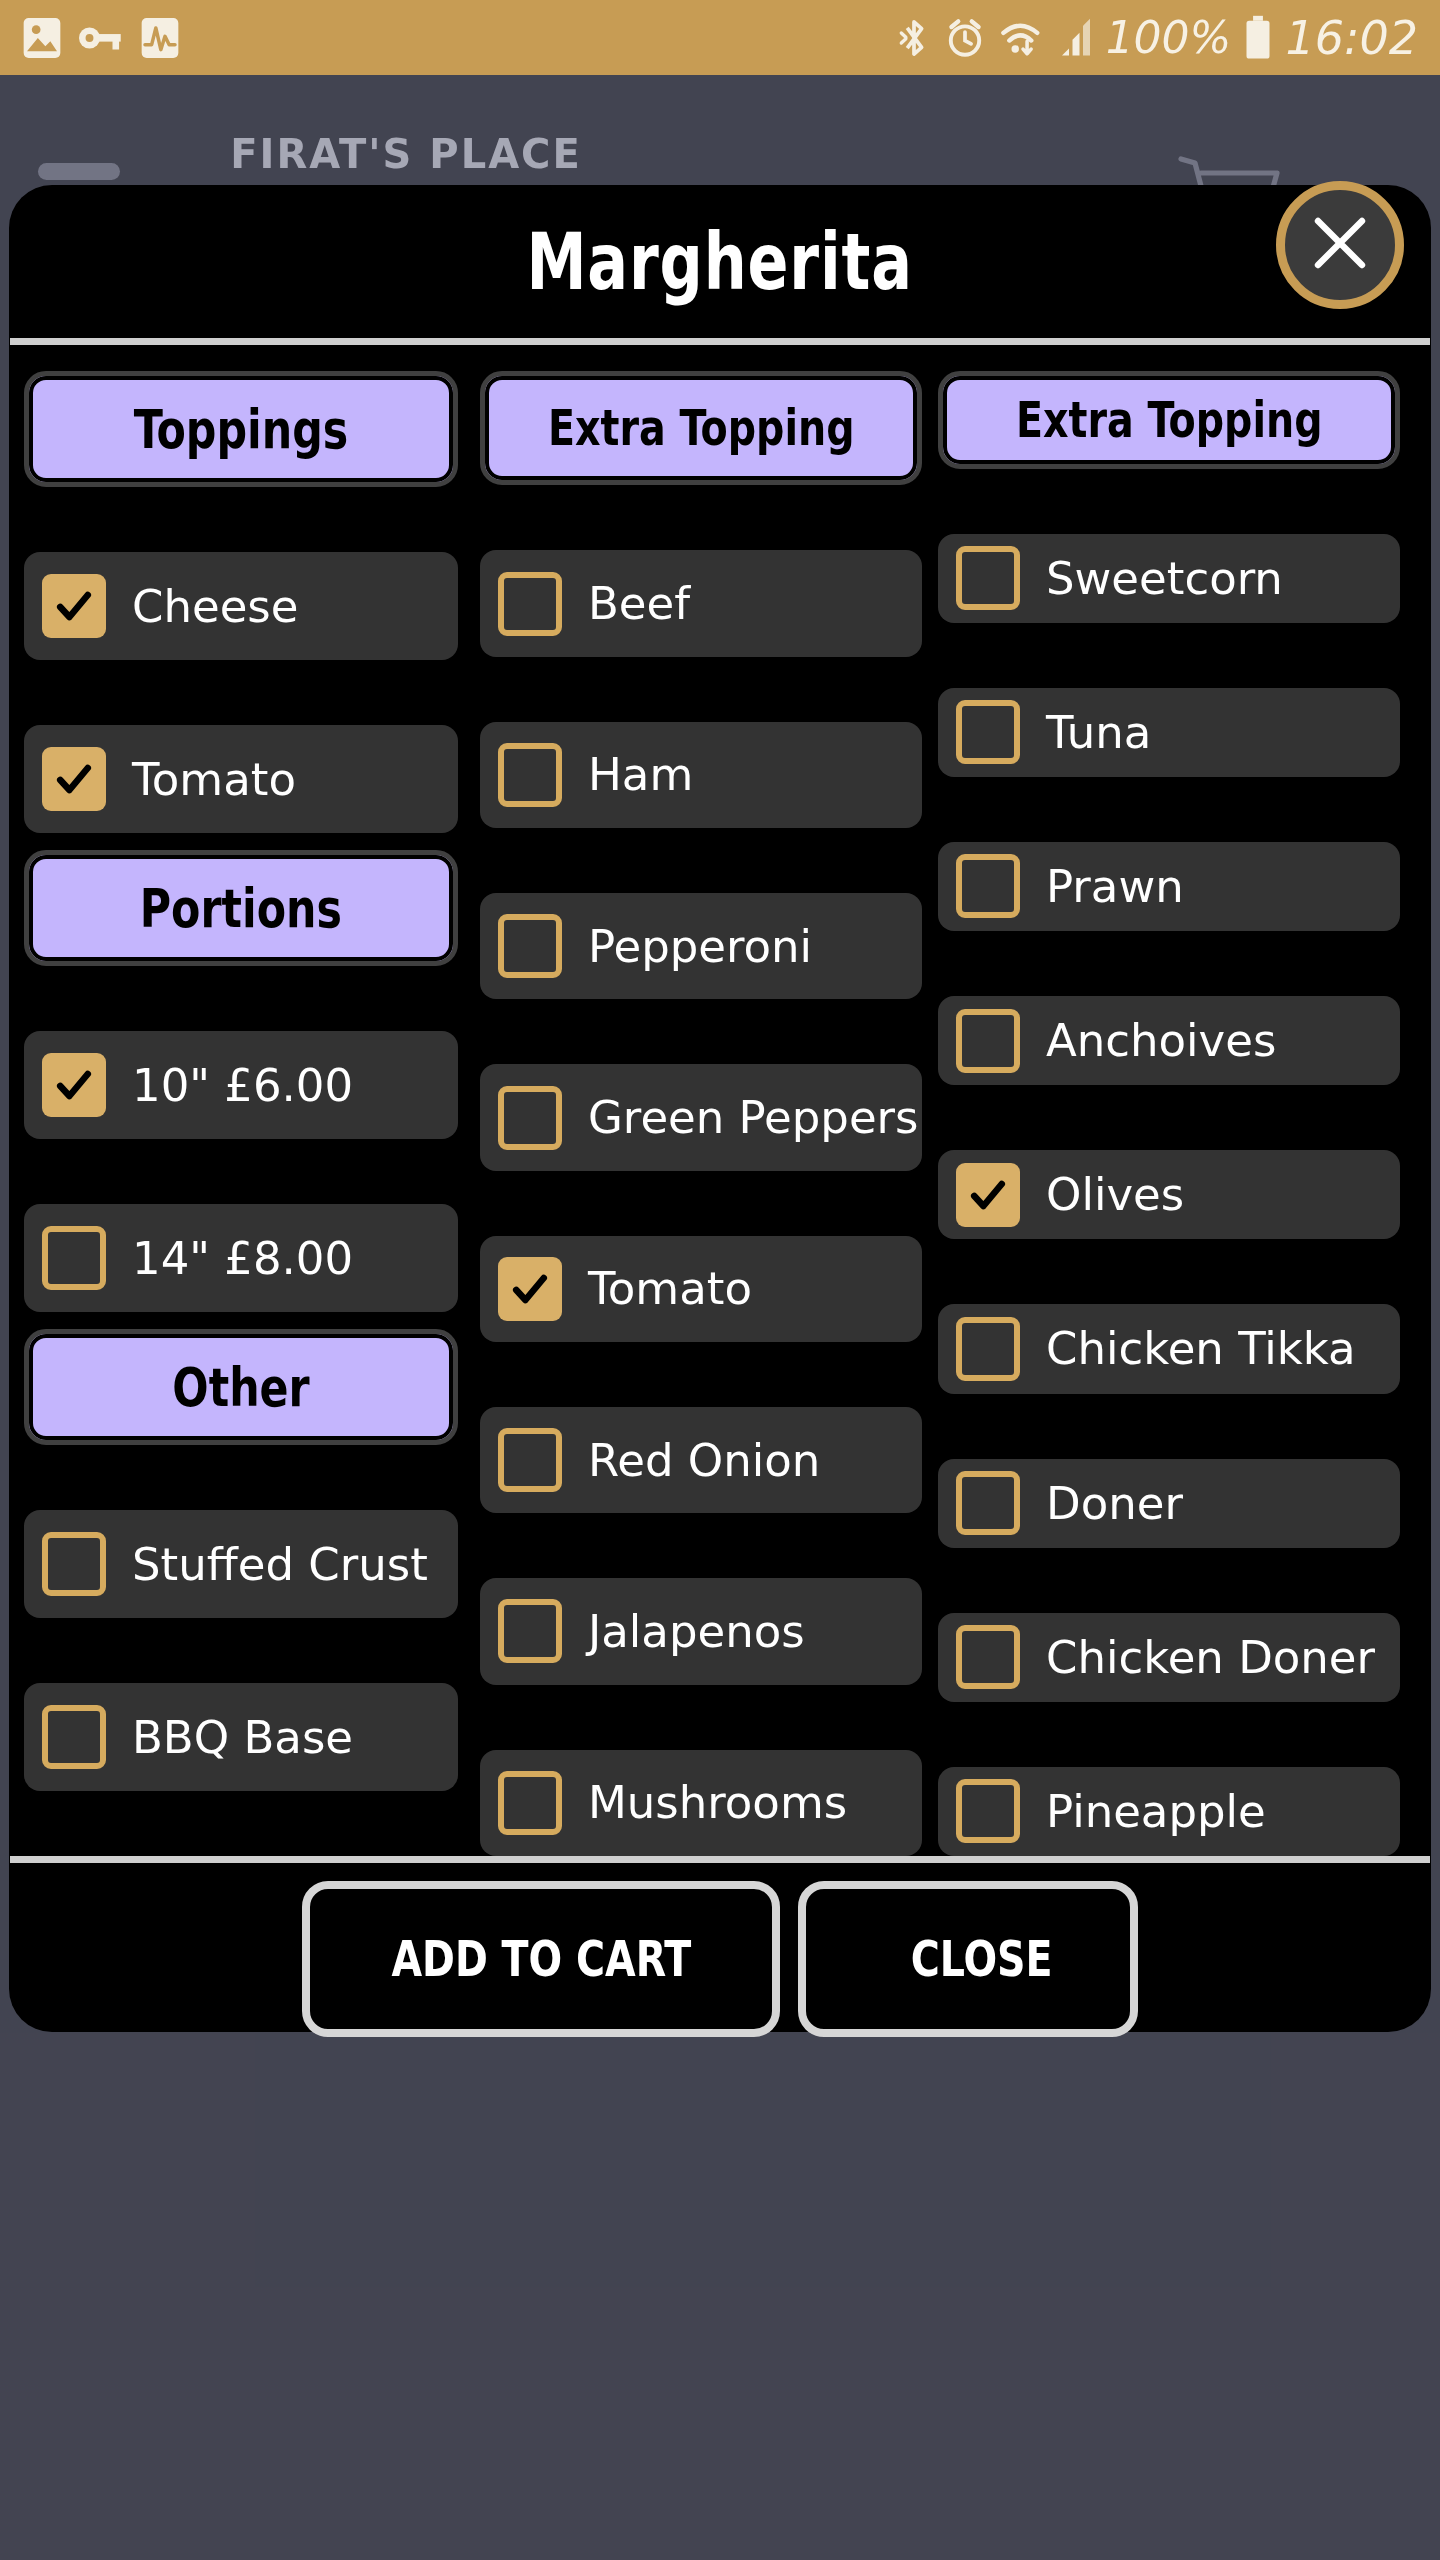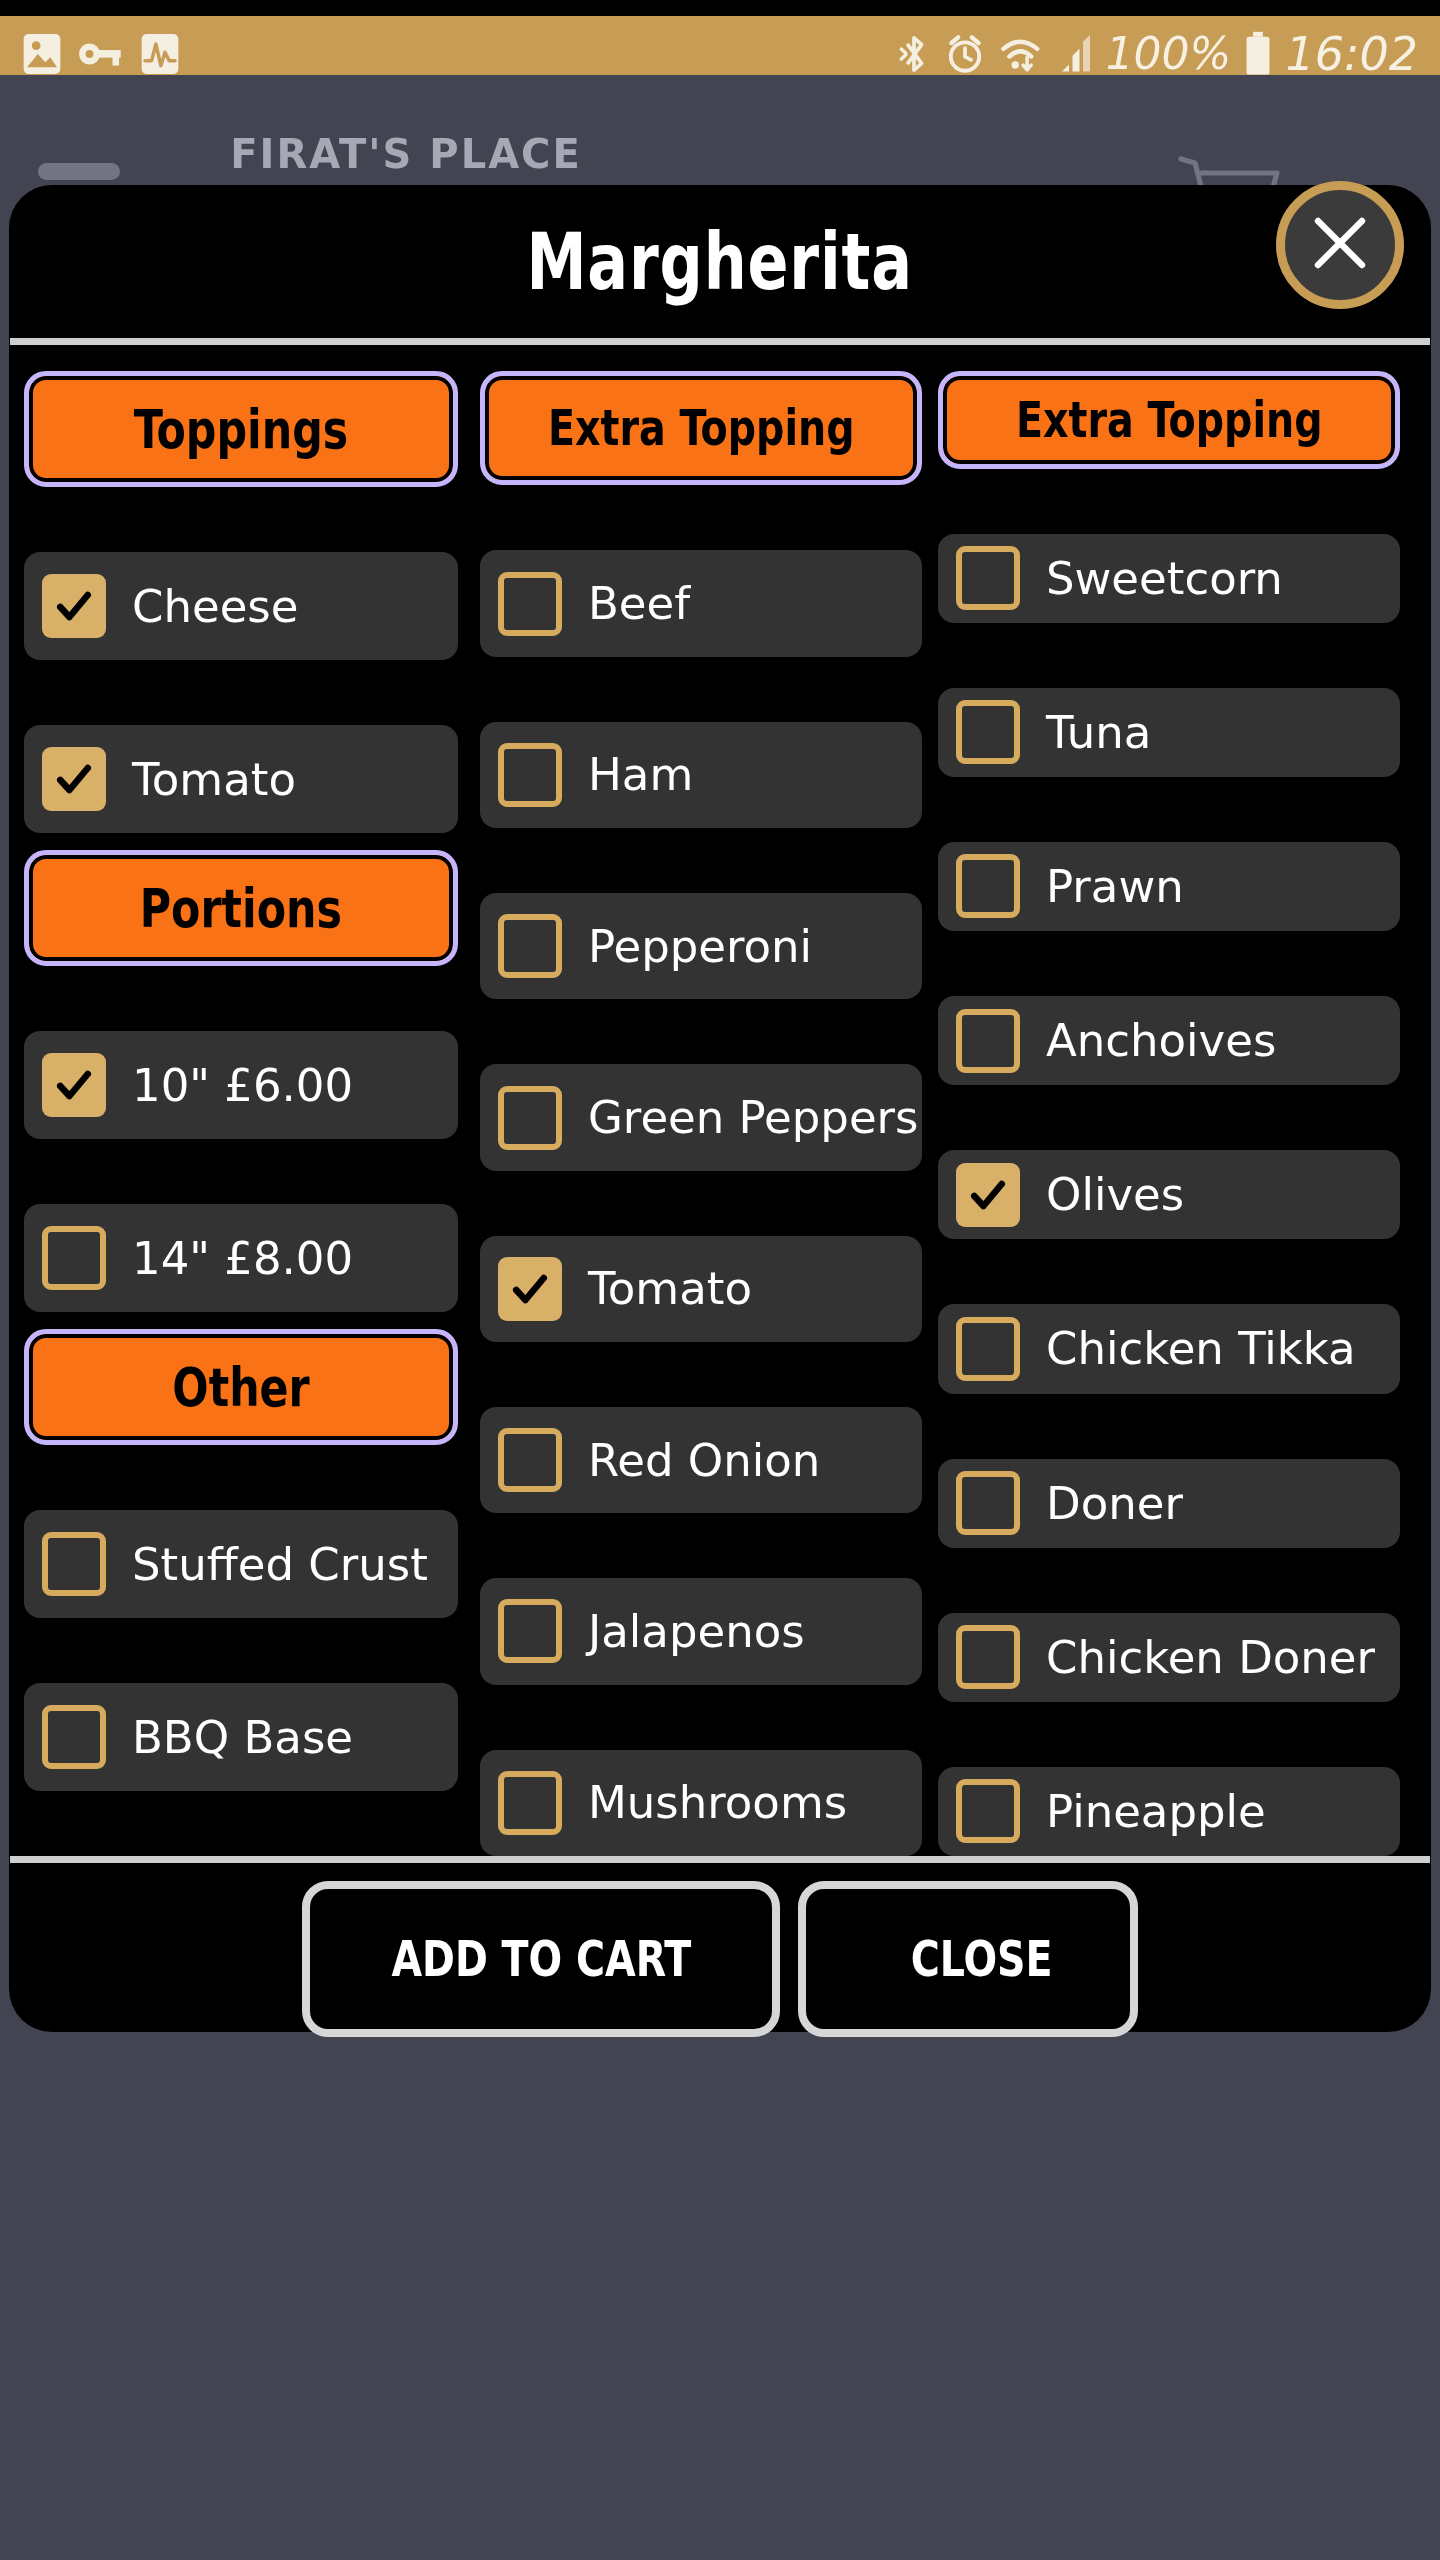--- a/index.html
+++ b/index.html
@@ -6,21 +6,21 @@
   html, body {
     width:1440px; height:2560px;
     background:#000;
     font-family:"Liberation Sans", sans-serif;
     overflow:hidden;
   }
   #screen { position:relative; width:1440px; height:2560px; overflow:hidden; background:#000; }
 
   
   .statusbar {
-    position:absolute; top:16px; left:0; width:1440px; height:75px;
+    position:absolute; top:0; left:0; width:1440px; height:75px;
     background:#C79C54;
     display:flex; align-items:center; padding:0 22px;
   }
   .sb-left { display:flex; align-items:center; gap:16px; }
   .sb-right { margin-left:auto; display:flex; align-items:center; gap:12px; }
   .sb-glyph { color:#F5EFE2; display:flex; align-items:center; }
   .sb-txt {
     color:#F7F1E4; font-size:44px; font-weight:400;
     font-family:"DejaVu Sans", sans-serif;
     letter-spacing:0px; font-style:italic;
@@ -92,21 +92,21 @@
   .modal-body {
     flex:1 1 auto; display:flex; gap:0; padding:26px 14px 0 14px;
     overflow:hidden;
   }
   .col { display:flex; flex-direction:column; gap:17px; }
   .col-1 { width:448px; padding-right:14px; }
   .col-2 { width:458px; padding:0 8px; }
   .col-3 { width:470px; padding-left:8px; }
 
   .section-head {
-    background:#f97316; border:5px solid #c4b5fd; border-radius:22px;
+    background:#c4b5fd; border:5px solid #404040; border-radius:22px;
     height:116px; display:flex; align-items:center; justify-content:center;
     box-shadow:0 0 0 4px #000 inset;
     cursor:pointer;
   }
   .section-head span {
     color:#000; font-size:54px; font-weight:700;
     font-family:"DejaVu Sans Condensed","Liberation Sans Narrow","Liberation Sans", sans-serif;
     transform:scaleX(0.88); letter-spacing:0px; white-space:nowrap;
   }
   .col-2 .section-head span, .col-3 .section-head span { font-size:50px; }

